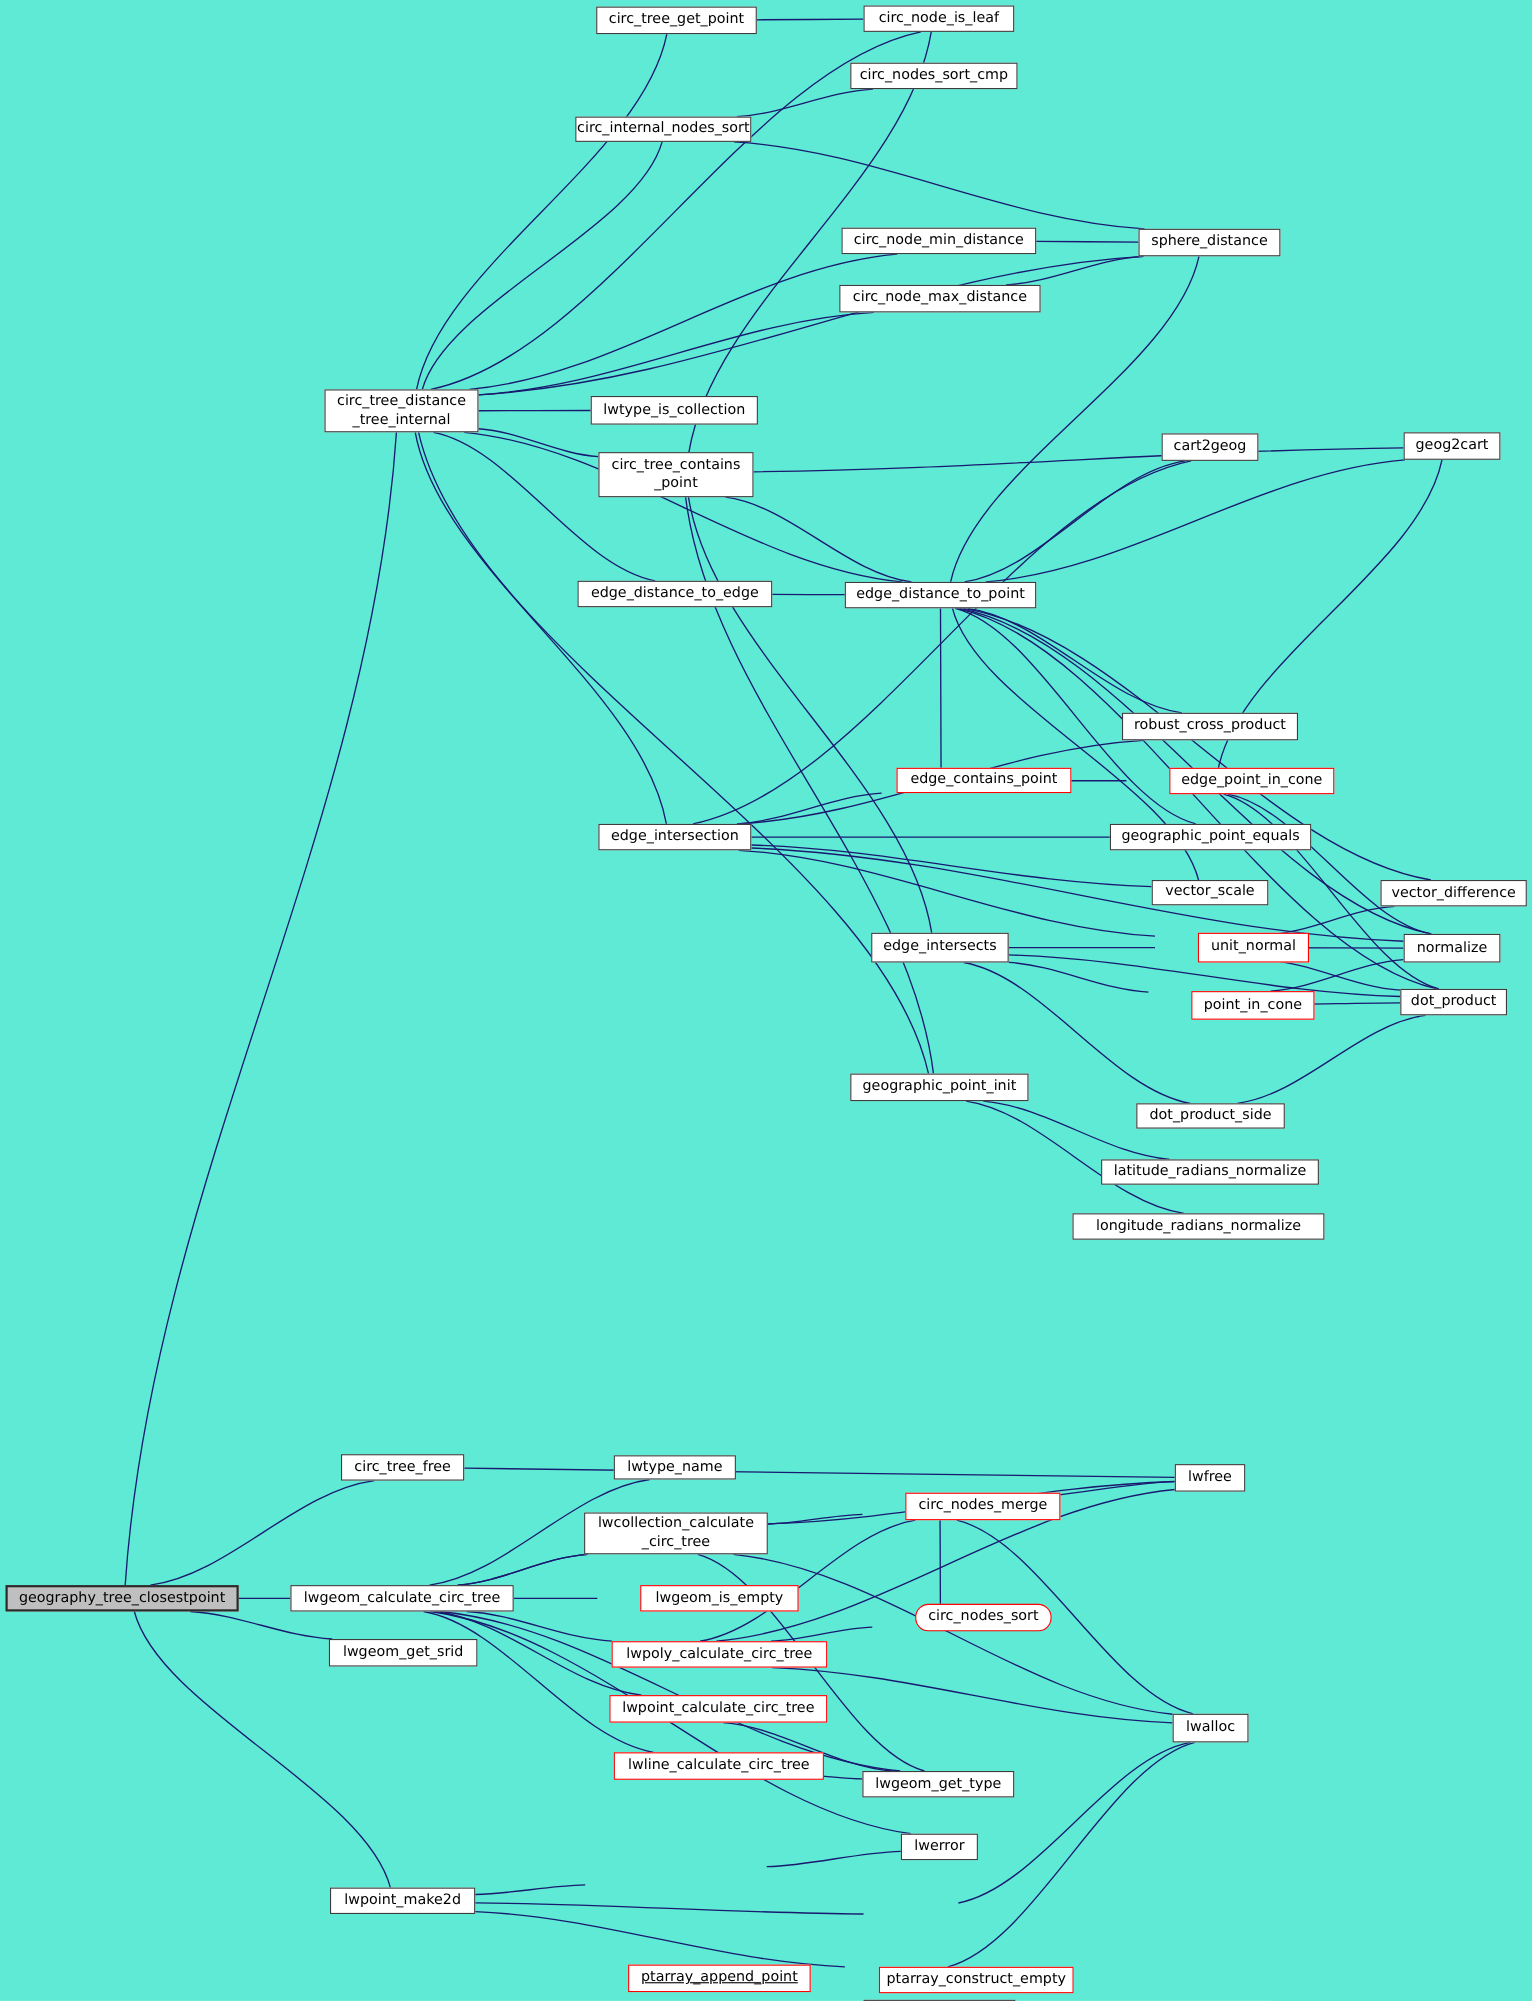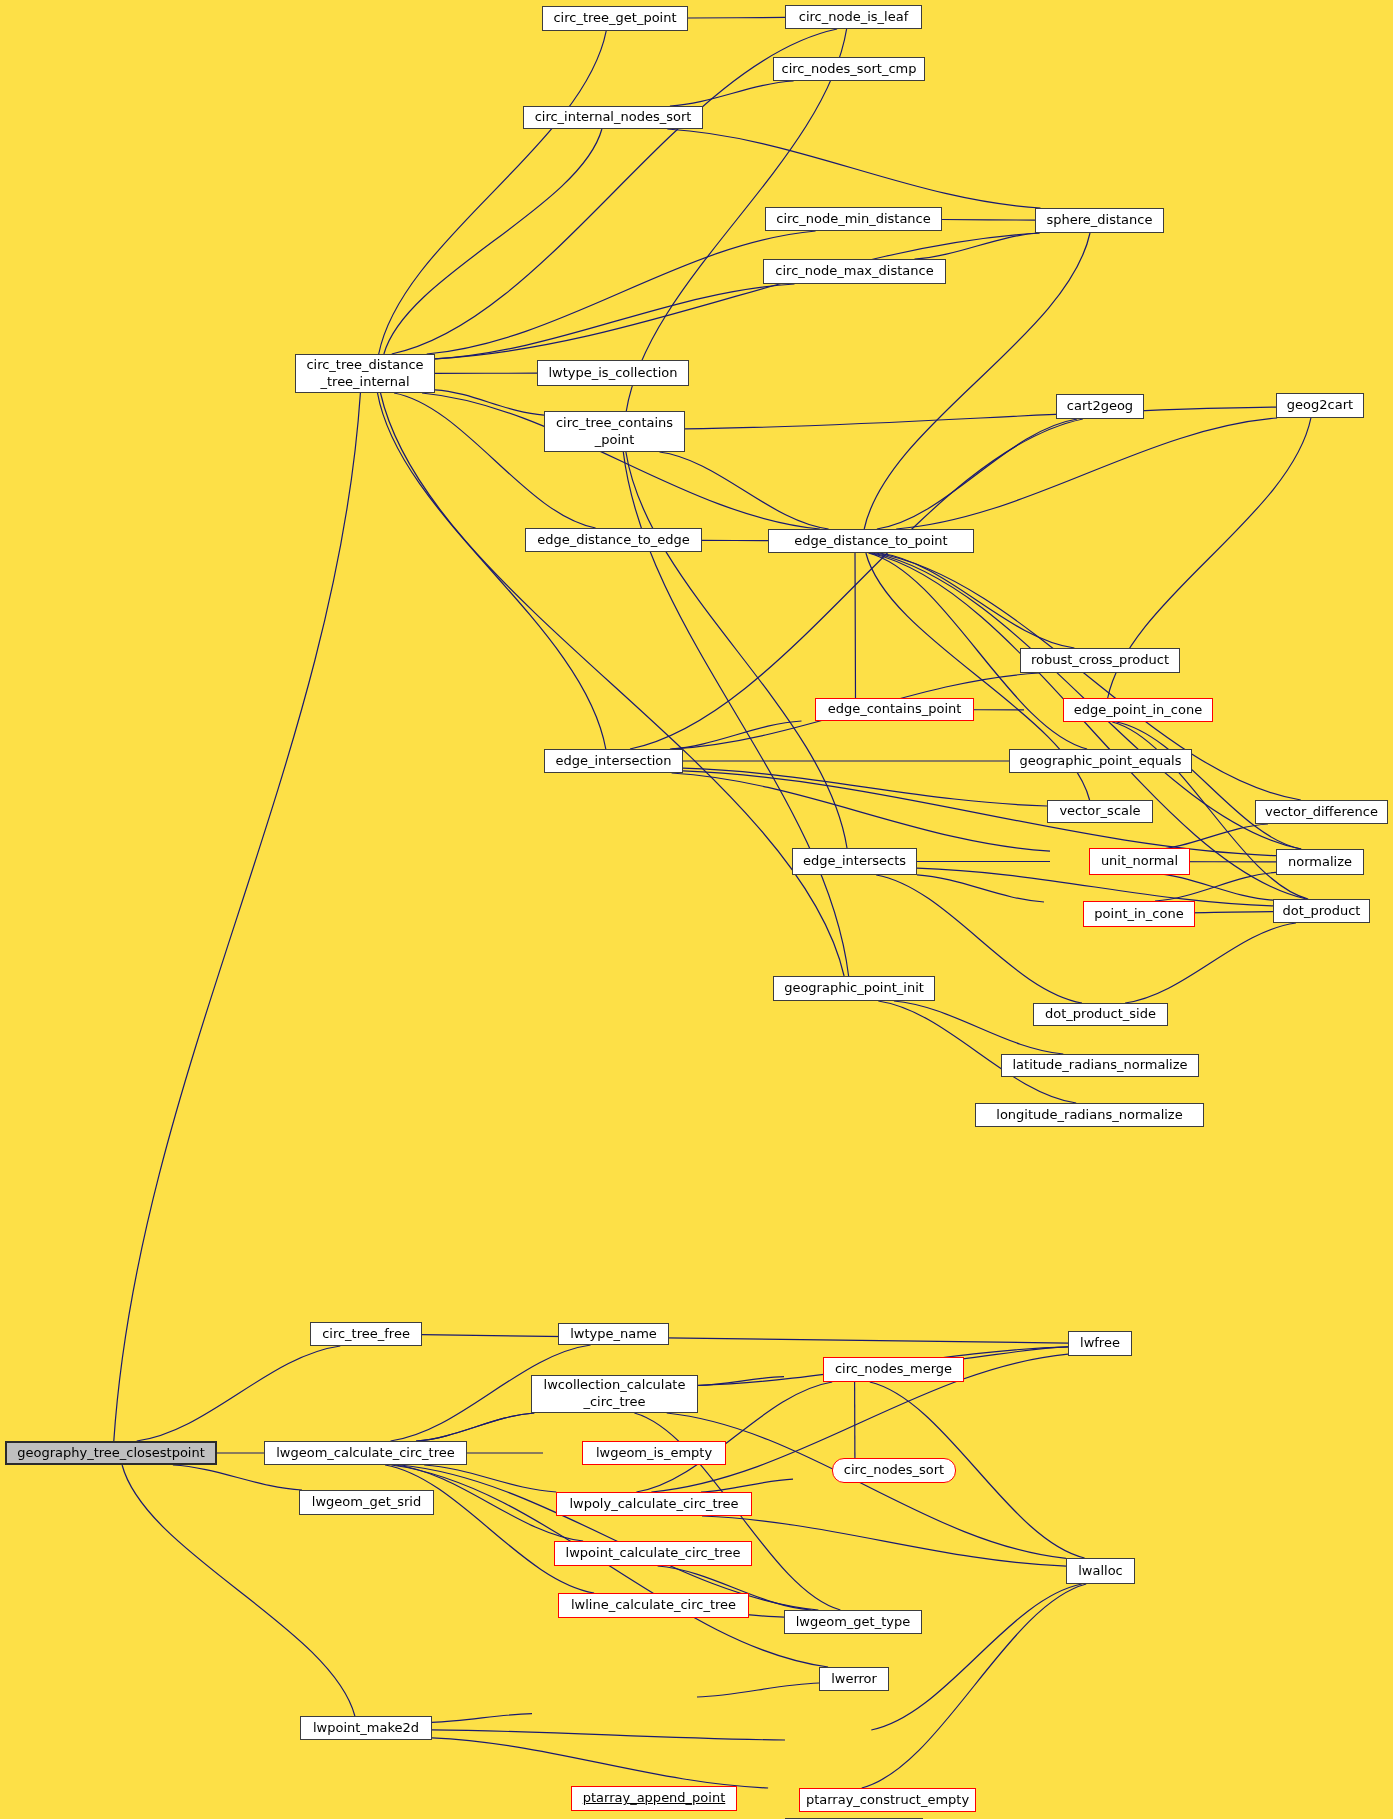--- a/index.html
+++ b/index.html
@@ -1,20 +1,20 @@
 <!DOCTYPE html>
 <html><head>
 <meta charset="utf-8">
 <style>
   html, body { margin: 0; padding: 0; background: #ffffff; }
   #canvas {
     position: relative;
     width: 1393px;
     height: 1819px;
-    background: #fde047;
+    background: #5eead4;
     font-family: "DejaVu Sans", "Liberation Sans", sans-serif;
     overflow: hidden;
   }
   #edges-layer {
     position: absolute;
     left: 0; top: 0;
     width: 1393px; height: 1819px;
   }
   #edges-layer path {
     fill: none;
@@ -139,33 +139,33 @@
         <path d="M432.0,1737.8 C549.6,1742.9 650.5,1783.0 768.1,1788.0" stroke="#191970" marker-end="url(#arrowhead)"></path>
         <path d="M697.0,1697.0 C739.7,1695.6 776.3,1684.4 819.0,1683.0" stroke="#191970" marker-end="url(#arrowhead)"></path>
         <path d="M871.3,1730.0 C945.0,1715.4 1008.1,1598.6 1081.8,1584.0" stroke="#191970" marker-end="url(#arrowhead)"></path>
         <path d="M861.7,1788.0 C940.3,1767.6 1007.6,1604.4 1086.2,1584.0" stroke="#191970" marker-end="url(#arrowhead)"></path>
       </g>
   </svg>
   <div id="nodes-layer">
       <div class="graph-node" style="left: 542px; top: 6px; width: 146px; height: 25px;">circ_tree_get_point</div>
       <div class="graph-node" style="left: 785px; top: 5px; width: 137px; height: 24px;">circ_node_is_leaf</div>
       <div class="graph-node" style="left: 773px; top: 57px; width: 152px; height: 24px;">circ_nodes_sort_cmp</div>
-      <div class="graph-node" style="left: 523px; top: 106px; width: 180px; height: 23px;">circ_internal_nodes_sort</div>
+      <div class="graph-node" style="left: 523px; top: 106px; width: 160px; height: 23px;">circ_internal_nodes_sort</div>
       <div class="graph-node" style="left: 765px; top: 207px; width: 177px; height: 24px;">circ_node_min_distance</div>
       <div class="graph-node" style="left: 763px; top: 259px; width: 183px; height: 25px;">circ_node_max_distance</div>
       <div class="graph-node" style="left: 1035px; top: 208px; width: 129px; height: 25px;">sphere_distance</div>
       <div class="graph-node" style="left: 295px; top: 354px; width: 140px; height: 39px;">circ_tree_distance
 _tree_internal</div>
       <div class="graph-node" style="left: 537px; top: 360px; width: 152px; height: 26px;">lwtype_is_collection</div>
       <div class="graph-node" style="left: 544px; top: 411px; width: 141px; height: 41px;">circ_tree_contains
 _point</div>
       <div class="graph-node" style="left: 1056px; top: 394px; width: 88px; height: 25px;">cart2geog</div>
       <div class="graph-node" style="left: 1276px; top: 393px; width: 88px; height: 25px;">geog2cart</div>
       <div class="graph-node" style="left: 525px; top: 528px; width: 177px; height: 24px;">edge_distance_to_edge</div>
-      <div class="graph-node" style="left: 768px; top: 529px; width: 206px; height: 24px;">edge_distance_to_point</div>
+      <div class="graph-node" style="left: 768px; top: 529px; width: 174px; height: 24px;">edge_distance_to_point</div>
       <div class="graph-node" style="left: 1020px; top: 648px; width: 160px; height: 25px;">robust_cross_product</div>
       <div class="graph-node truncated" style="left: 776px; top: 698px; width: 159px; height: 23px;">edge_contains_point</div>
       <div class="graph-node truncated" style="left: 1024px; top: 698px; width: 150px; height: 24px;">edge_point_in_cone</div>
       <div class="graph-node" style="left: 544px; top: 749px; width: 139px; height: 24px;">edge_intersection</div>
       <div class="graph-node" style="left: 1009px; top: 749px; width: 183px; height: 24px;">geographic_point_equals</div>
       <div class="graph-node" style="left: 1047px; top: 800px; width: 106px; height: 23px;">vector_scale</div>
       <div class="graph-node" style="left: 1255px; top: 800px; width: 133px; height: 24px;">vector_difference</div>
       <div class="graph-node" style="left: 792px; top: 848px; width: 125px; height: 27px;">edge_intersects</div>
       <div class="graph-node truncated" style="left: 1050px; top: 848px; width: 101px; height: 27px;">unit_normal</div>
       <div class="graph-node" style="left: 1276px; top: 849px; width: 88px; height: 26px;">normalize</div>

